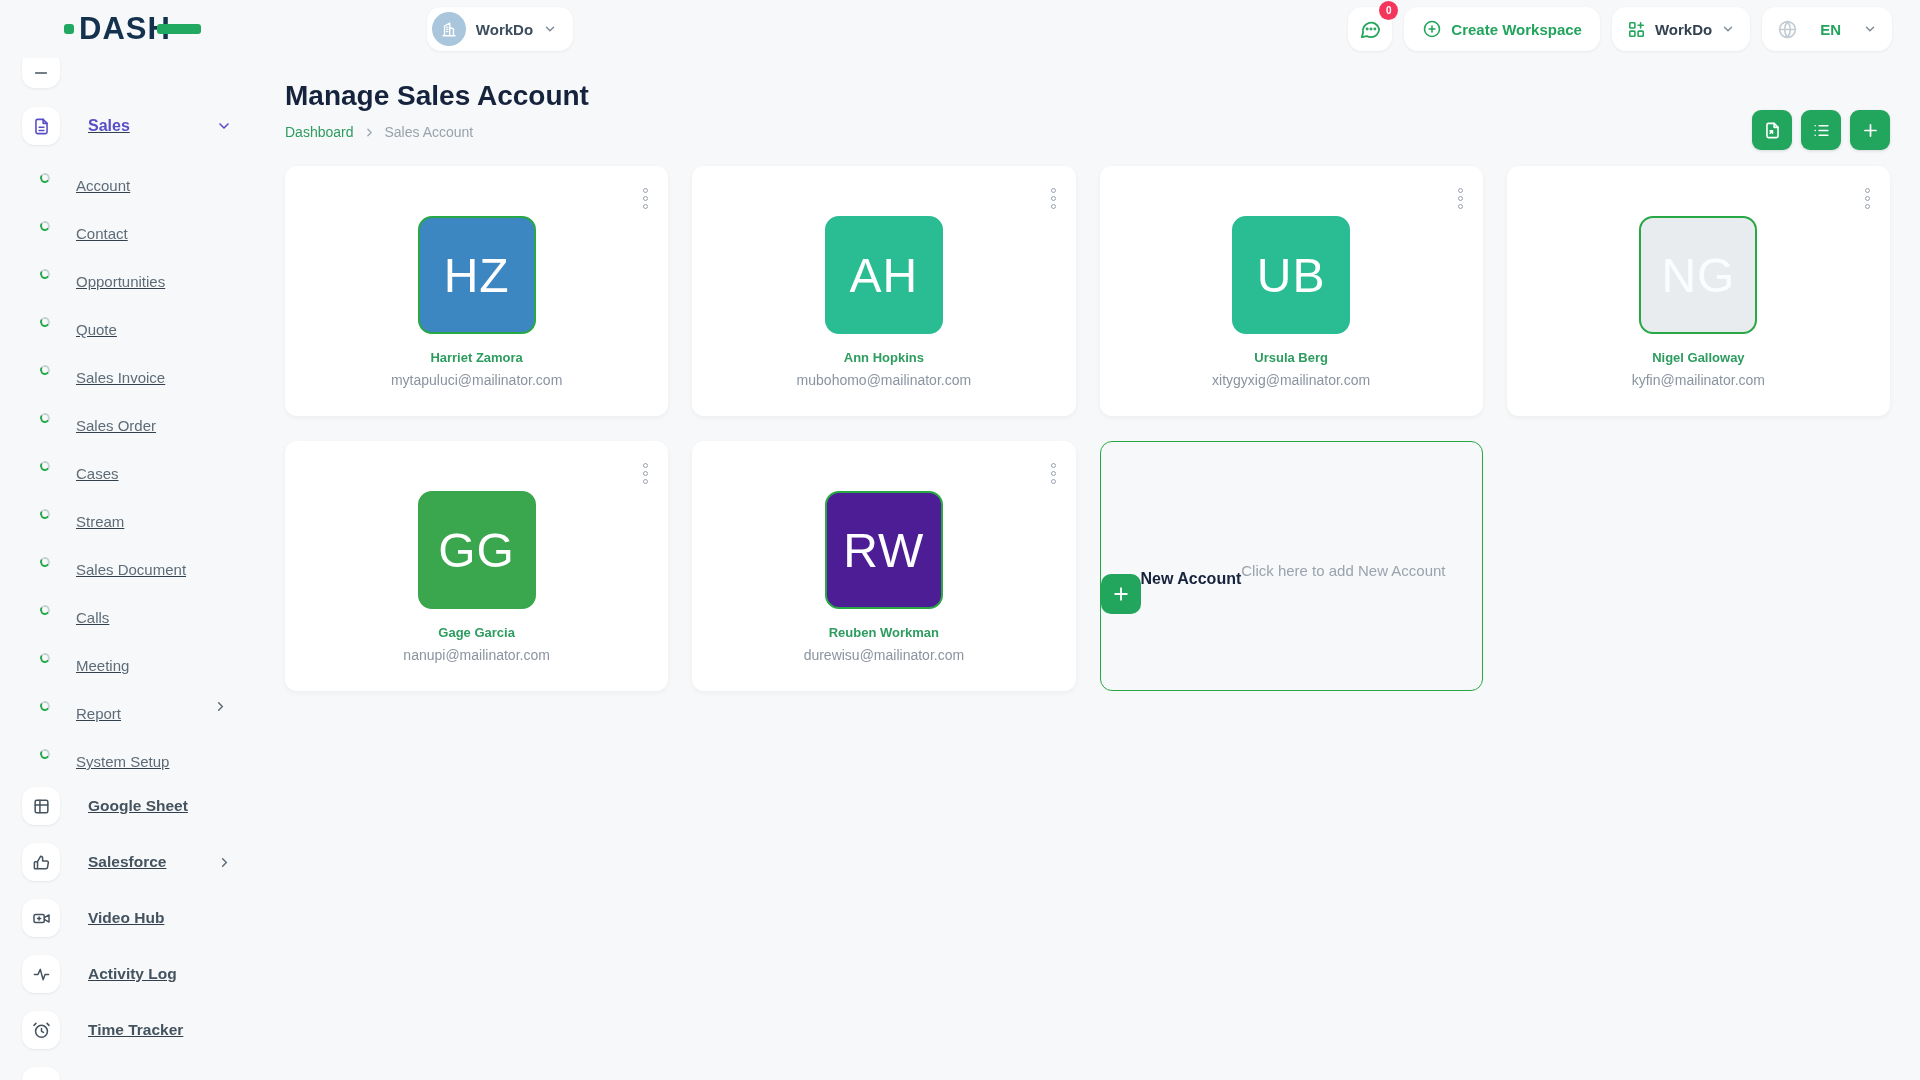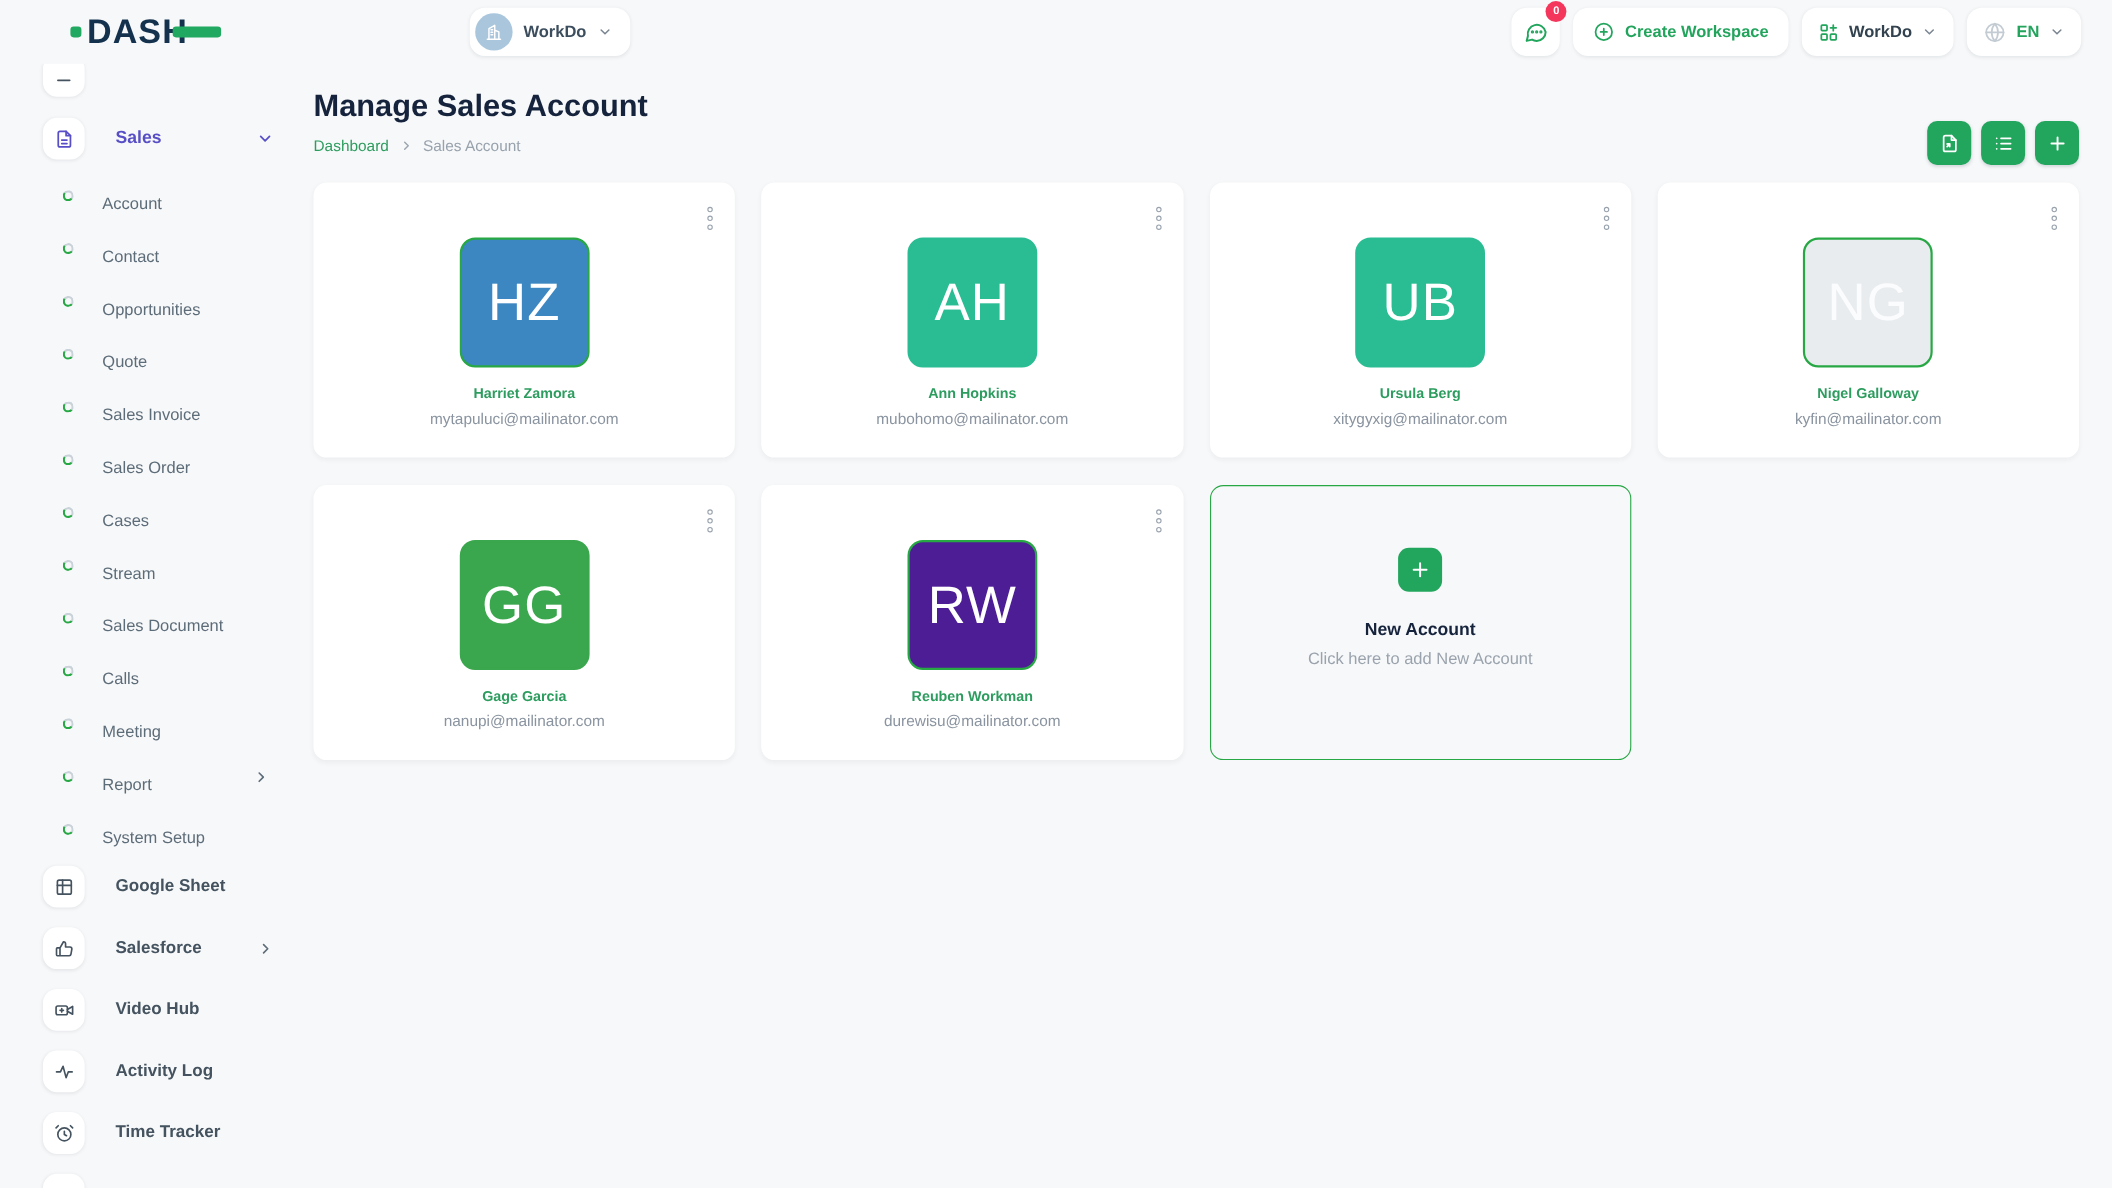--- a/index.html
+++ b/index.html
@@ -21,24 +21,24 @@
     align-items:center; justify-content:center; }
   .ws-label { font-size:15px; font-weight:700; color:#3c4d5d; }
 
   .header-right { margin-left:auto; margin-right:28px; display:flex; gap:12px; align-items:center; }
   .icon-pill { width:44px; height:44px; justify-content:center; position:relative; }
   .badge { position:absolute; top:-6px; right:-6px; min-width:19px; height:19px; border-radius:10px;
     background:#f5365c; color:#fff; font-size:10px; font-weight:700; display:flex; align-items:center;
     justify-content:center; padding:0 4px; }
   .create-pill { padding:0 18px; gap:9px; font-size:15px; font-weight:600; color:#23a45d; }
   .apps-pill { padding:0 15px; gap:9px; font-size:15px; font-weight:700; color:#33424f; }
-  .lang-pill { padding:0 15px; gap:9px; font-size:15px; font-weight:700; color:#23a45d; }
+  .lang-pill { padding:0 15px; gap:22px; font-size:15px; font-weight:700; color:#23a45d; }
 
   
-  .sidebar { position:absolute; left:17px; top:58px; width:262px; bottom:0; padding-left:22px; z-index:1; }
+  .sidebar { position:absolute; left:0; top:58px; width:262px; bottom:0; padding-left:22px; z-index:1;text-decoration:underline; }
   .sq { width:38px; height:38px; border-radius:13px; background:#fff; box-shadow:0 1px 3px rgba(20,40,60,.08);
     display:flex; align-items:center; justify-content:center; flex:0 0 38px; }
   .side-toggle { position:absolute; top:-8px; left:22px; }
   .side-group { display:flex; align-items:center; gap:28px; height:56px; margin-top:40px; cursor:pointer; }
   .side-group .lbl { font-size:16px; font-weight:700; color:#584fc6; }
   .side-group .chev { margin-left:auto; margin-right:30px; }
   .side-sub { display:flex; align-items:center; height:48px; padding-left:18px; gap:26px; cursor:pointer; }
   .side-sub .lbl { font-size:15px; color:#5d6c79;margin-top:15px; }
   .side-sub .chev { margin-left:auto; margin-right:34px; }
   .subdot { width:10px; height:10px; border-radius:50%; border:2px solid #c9d2d9;
@@ -64,21 +64,21 @@
     display:flex; flex-direction:column; align-items:center; }
   .kebab { position:absolute; top:16px; right:16px; background:none; border:none; cursor:pointer;
     display:flex; flex-direction:column; align-items:center; padding:4px; }
   .kebab span { display:block; width:5px; height:5px; border:1.5px solid #98a2ad; border-radius:50%; margin:1.6px 0; }
   .avatar { margin-top:50px; width:118px; height:118px; border-radius:14px; border:2px solid transparent;
     display:flex; align-items:center; justify-content:center; font-size:48px; letter-spacing:1px; color:#fff; }
   .card-name { margin-top:16px; font-size:13px; font-weight:700; color:#2d9c5f; cursor:pointer; }
   .card-email { margin-top:7px; font-size:14px; color:#8a94a0; }
 
   .new-card { border:1px solid #28a745; border-radius:12px; background:transparent; display:flex;
-    flex-direction:column; align-items:center; cursor:pointer; }
+    align-items:center; cursor:pointer; }
   .new-plus { margin-top:56px; width:40px; height:40px; border-radius:10px; background:#22a55c;
     display:flex; align-items:center; justify-content:center; }
   .new-title { margin-top:26px; font-size:16px; font-weight:700; color:#16233c; }
   .new-sub { margin-top:9px; font-size:15px; color:#9aa3ad; }
 </style>
 </head>
 <body>
 
 <div class="header">
   <div class="logo">

